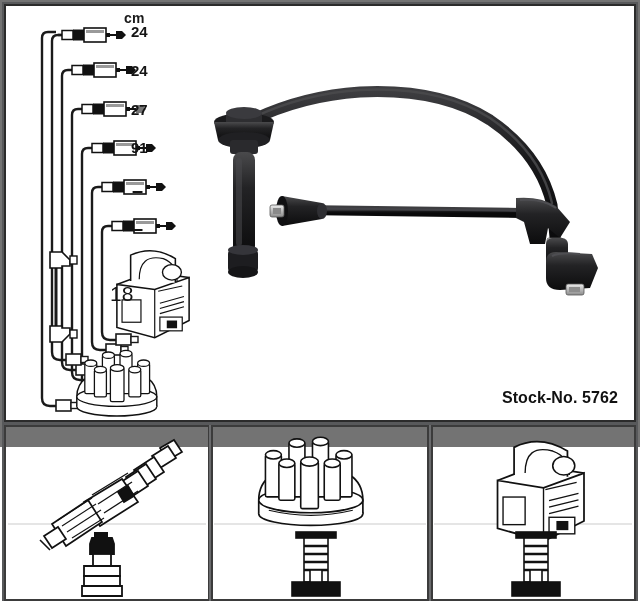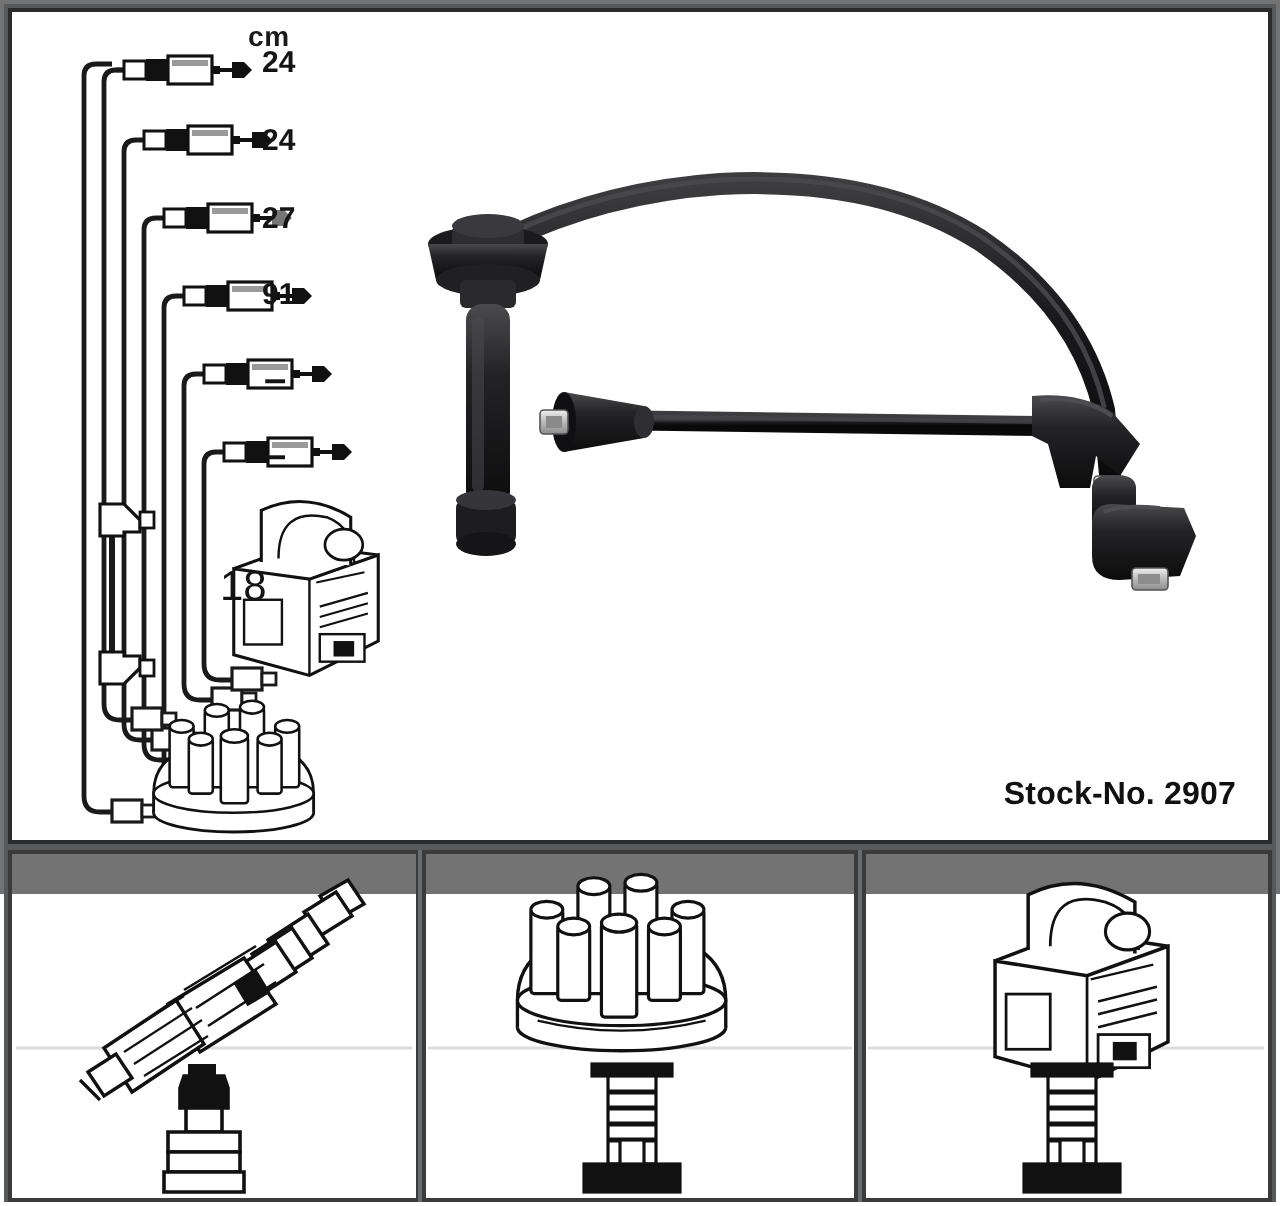--- a/index.html
+++ b/index.html
@@ -373,15 +373,15 @@
 
   <div class="len-val" style="top:24px">24</div>
   <div class="len-val" style="top:63px">24</div>
   <div class="len-val" style="top:102px">27</div>
   <div class="len-val" style="top:140px">91</div>
   <div class="len-dash" style="top:180px">–</div>
   <div class="len-dash" style="top:218px">–</div>
 
   <div class="len18">18</div>
 
-  <div class="prod-stock">Stock-No. 2907</div>
+  <div class="prod-stock">Stock-No. 5762</div>
 
 </div>
 
 </body></html>

